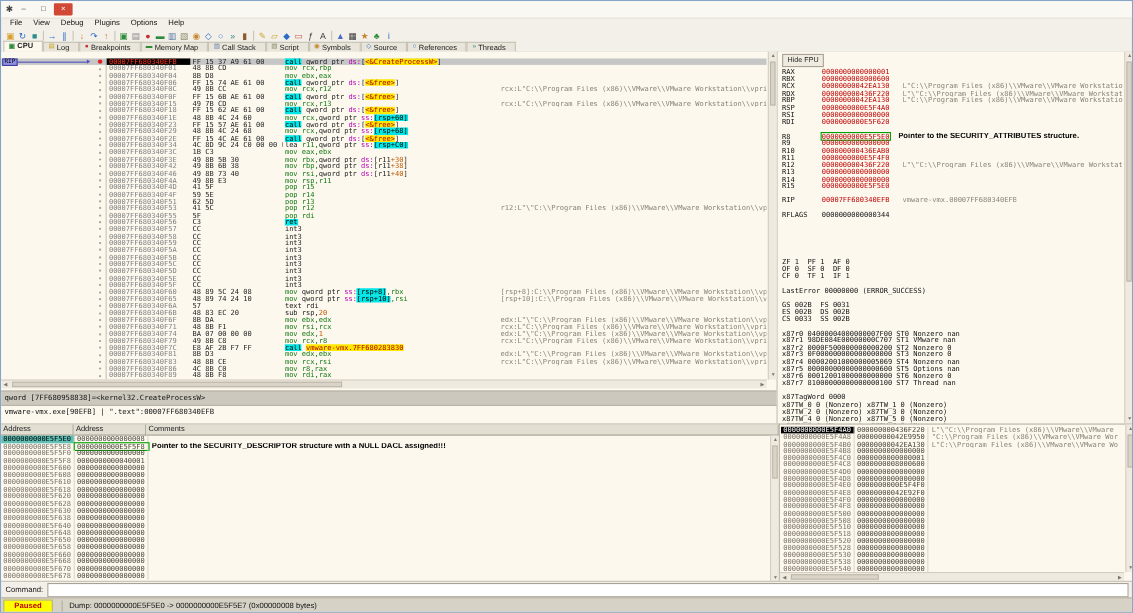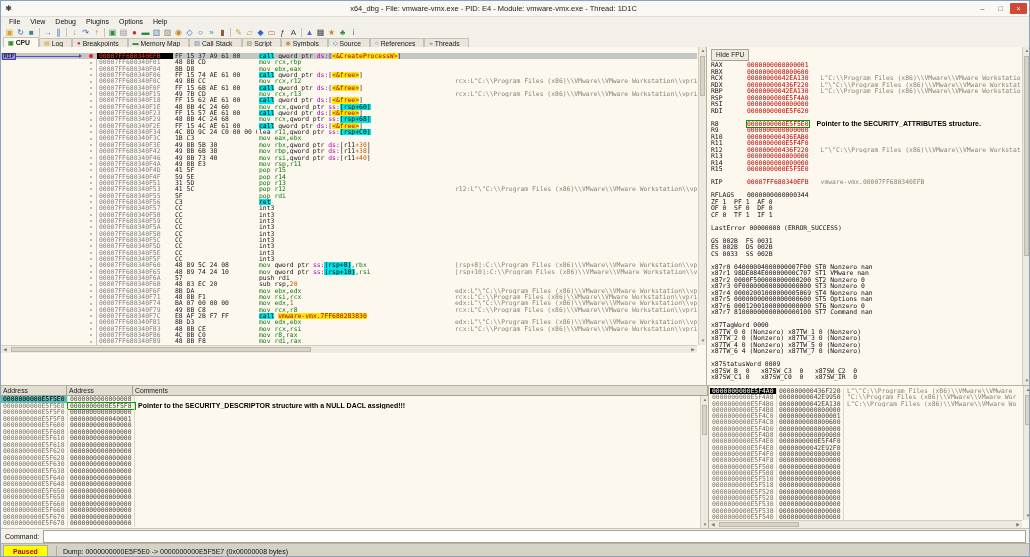--- a/index.html
+++ b/index.html
@@ -61,21 +61,21 @@
   .hidefpu{position:absolute;left:4px;top:2px;font-size:6.5px;padding:0 4px;background:#EFEBE1;
            border:1px solid #A8A294;height:10px;line-height:10px;color:#222;}
   .rlines{position:absolute;left:4px;top:15px;right:2px;}
   .rline{display:flex;height:6.5px;font-family:"DejaVu Sans Mono",monospace;font-size:6.4px;line-height:6.6px;white-space:pre;}
   .rname{width:36px;flex:none;color:#111;}
   .rval{color:#111;flex:none;}
   .rval.red{color:#C00000;}
   .rval.box{outline:1px solid #00A000;}
   .rcomm{margin-left:12px;color:#8A8476;overflow:hidden;white-space:pre;}
   .rcomm.bold{color:#000;font-family:"Liberation Sans",sans-serif;font-weight:bold;font-size:7px;margin-left:8px;}
-  .rtext{color:#111;}
+  .rtext{color:#111;margin-top:36px;}
   .regscroll{left:1021px;top:46px;height:338px;}
   
   .dump{position:absolute;left:0;top:384px;width:707px;height:143px;background:#FCF8EE;border-top:1px solid #B8B2A4;box-sizing:border-box;}
   .dumphead{display:flex;height:10px;font-size:6.8px;color:#222;}
   .dh{background:#E2DED2;border-right:1px solid #A8A294;border-bottom:1px solid #A8A294;padding-left:2px;line-height:10px;box-sizing:border-box;}
   .dumprows{position:absolute;left:0;top:10px;right:9px;}
   .dumprow,.srow{display:flex;height:6.55px;font-family:"DejaVu Sans Mono",monospace;font-size:6.4px;line-height:6.6px;white-space:pre;}
   .srow{height:6.3px;}
   .caddr{width:64px;flex:none;color:#777066;border-right:1px solid #DDD7C9;padding-left:2px;overflow:hidden;}
   .cval{width:64px;flex:none;color:#4a453c;border-right:1px solid #DDD7C9;padding-left:2px;overflow:hidden;}
@@ -95,21 +95,20 @@
              display:flex;align-items:center;font-size:7px;color:#111;}
   .paused{background:#FFFF00;color:#C00000;font-weight:bold;padding:0 9px;height:11px;line-height:11px;margin-left:2px;border:1px solid #B0AC9E;}
   .statustext{margin-left:8px;border-left:1px solid #B0AC9E;padding-left:6px;height:11px;line-height:11px;}
 </style>
 </head>
 <body>
 
 <div class="win">
   <div class="titlebar">
     <span class="appicon">✱</span>
-    <span class="title">x64_dbg - File: vmware-vmx.exe - PID: E4 - Module: vmware-vmx.exe - Thread: 1D1C</span>
     <span class="winbtns">
         <span class="wb">–</span>
         <span class="wb">□</span>
         <span class="wb close">×</span>
       </span>
   </div>
 
   <div class="menubar">
       <span class="menu-item">File</span>
       <span class="menu-item">View</span>
@@ -213,36 +212,36 @@
         <div class="drow"><span class="dgut"></span><span class="ddot"><span class="dot"></span></span><span class="daddr">00007FF680340F29</span><span class="dbytes">48 8B 4C 24 68</span><span class="dinstr"><span class="sM">mov rcx,</span><span class="sP">qword ptr </span><span class="sS">ss:</span><span class="sK">[rsp+68]</span></span><span class="dcomm"></span></div>
         <div class="drow"><span class="dgut"></span><span class="ddot"><span class="dot"></span></span><span class="daddr">00007FF680340F2E</span><span class="dbytes">FF 15 4C AE 61 00</span><span class="dinstr"><span class="sC">call</span><span class="sP"> qword ptr </span><span class="sS">ds:</span><span class="sP">[</span><span class="sY">&lt;&amp;free&gt;</span><span class="sP">]</span></span><span class="dcomm"></span></div>
         <div class="drow"><span class="dgut"></span><span class="ddot"><span class="dot"></span></span><span class="daddr">00007FF680340F34</span><span class="dbytes">4C 8D 9C 24 C0 00 00 00</span><span class="dinstr"><span class="sP">lea </span><span class="sM">r11,</span><span class="sP">qword ptr </span><span class="sS">ss:</span><span class="sK">[rsp+C0]</span></span><span class="dcomm"></span></div>
         <div class="drow"><span class="dgut"></span><span class="ddot"><span class="dot"></span></span><span class="daddr">00007FF680340F3C</span><span class="dbytes">1B C3</span><span class="dinstr"><span class="sM">mov eax,ebx</span></span><span class="dcomm"></span></div>
         <div class="drow"><span class="dgut"></span><span class="ddot"><span class="dot"></span></span><span class="daddr">00007FF680340F3E</span><span class="dbytes">49 8B 5B 30</span><span class="dinstr"><span class="sM">mov rbx,</span><span class="sP">qword ptr </span><span class="sS">ds:</span><span class="sP">[r11</span><span class="sN">+30</span><span class="sP">]</span></span><span class="dcomm"></span></div>
         <div class="drow"><span class="dgut"></span><span class="ddot"><span class="dot"></span></span><span class="daddr">00007FF680340F42</span><span class="dbytes">49 8B 6B 38</span><span class="dinstr"><span class="sM">mov rbp,</span><span class="sP">qword ptr </span><span class="sS">ds:</span><span class="sP">[r11</span><span class="sN">+38</span><span class="sP">]</span></span><span class="dcomm"></span></div>
         <div class="drow"><span class="dgut"></span><span class="ddot"><span class="dot"></span></span><span class="daddr">00007FF680340F46</span><span class="dbytes">49 8B 73 40</span><span class="dinstr"><span class="sM">mov rsi,</span><span class="sP">qword ptr </span><span class="sS">ds:</span><span class="sP">[r11</span><span class="sN">+40</span><span class="sP">]</span></span><span class="dcomm"></span></div>
         <div class="drow"><span class="dgut"></span><span class="ddot"><span class="dot"></span></span><span class="daddr">00007FF680340F4A</span><span class="dbytes">49 8B E3</span><span class="dinstr"><span class="sM">mov rsp,r11</span></span><span class="dcomm"></span></div>
         <div class="drow"><span class="dgut"></span><span class="ddot"><span class="dot"></span></span><span class="daddr">00007FF680340F4D</span><span class="dbytes">41 5F</span><span class="dinstr"><span class="sM">pop r15</span></span><span class="dcomm"></span></div>
         <div class="drow"><span class="dgut"></span><span class="ddot"><span class="dot"></span></span><span class="daddr">00007FF680340F4F</span><span class="dbytes">59 5E</span><span class="dinstr"><span class="sM">pop r14</span></span><span class="dcomm"></span></div>
-        <div class="drow"><span class="dgut"></span><span class="ddot"><span class="dot"></span></span><span class="daddr">00007FF680340F51</span><span class="dbytes">31 5D</span><span class="dinstr"><span class="sM">pop r13</span></span><span class="dcomm"></span></div>
+        <div class="drow"><span class="dgut"></span><span class="ddot"><span class="dot"></span></span><span class="daddr">00007FF680340F51</span><span class="dbytes">62 5D</span><span class="dinstr"><span class="sM">pop r13</span></span><span class="dcomm"></span></div>
         <div class="drow"><span class="dgut"></span><span class="ddot"><span class="dot"></span></span><span class="daddr">00007FF680340F53</span><span class="dbytes">41 5C</span><span class="dinstr"><span class="sM">pop r12</span></span><span class="dcomm">r12:L"\"C:\\Program Files (x86)\\VMware\\VMware Workstation\\vprint</span></div>
         <div class="drow"><span class="dgut"></span><span class="ddot"><span class="dot"></span></span><span class="daddr">00007FF680340F55</span><span class="dbytes">5F</span><span class="dinstr"><span class="sM">pop rdi</span></span><span class="dcomm"></span></div>
         <div class="drow"><span class="dgut"></span><span class="ddot"><span class="dot"></span></span><span class="daddr">00007FF680340F56</span><span class="dbytes">C3</span><span class="dinstr"><span class="sC">ret</span></span><span class="dcomm"></span></div>
         <div class="drow"><span class="dgut"></span><span class="ddot"><span class="dot"></span></span><span class="daddr">00007FF680340F57</span><span class="dbytes">CC</span><span class="dinstr"><span class="sP">int3</span></span><span class="dcomm"></span></div>
         <div class="drow"><span class="dgut"></span><span class="ddot"><span class="dot"></span></span><span class="daddr">00007FF680340F58</span><span class="dbytes">CC</span><span class="dinstr"><span class="sP">int3</span></span><span class="dcomm"></span></div>
         <div class="drow"><span class="dgut"></span><span class="ddot"><span class="dot"></span></span><span class="daddr">00007FF680340F59</span><span class="dbytes">CC</span><span class="dinstr"><span class="sP">int3</span></span><span class="dcomm"></span></div>
         <div class="drow"><span class="dgut"></span><span class="ddot"><span class="dot"></span></span><span class="daddr">00007FF680340F5A</span><span class="dbytes">CC</span><span class="dinstr"><span class="sP">int3</span></span><span class="dcomm"></span></div>
         <div class="drow"><span class="dgut"></span><span class="ddot"><span class="dot"></span></span><span class="daddr">00007FF680340F5B</span><span class="dbytes">CC</span><span class="dinstr"><span class="sP">int3</span></span><span class="dcomm"></span></div>
         <div class="drow"><span class="dgut"></span><span class="ddot"><span class="dot"></span></span><span class="daddr">00007FF680340F5C</span><span class="dbytes">CC</span><span class="dinstr"><span class="sP">int3</span></span><span class="dcomm"></span></div>
         <div class="drow"><span class="dgut"></span><span class="ddot"><span class="dot"></span></span><span class="daddr">00007FF680340F5D</span><span class="dbytes">CC</span><span class="dinstr"><span class="sP">int3</span></span><span class="dcomm"></span></div>
         <div class="drow"><span class="dgut"></span><span class="ddot"><span class="dot"></span></span><span class="daddr">00007FF680340F5E</span><span class="dbytes">CC</span><span class="dinstr"><span class="sP">int3</span></span><span class="dcomm"></span></div>
         <div class="drow"><span class="dgut"></span><span class="ddot"><span class="dot"></span></span><span class="daddr">00007FF680340F5F</span><span class="dbytes">CC</span><span class="dinstr"><span class="sP">int3</span></span><span class="dcomm"></span></div>
         <div class="drow"><span class="dgut"></span><span class="ddot"><span class="dot"></span></span><span class="daddr">00007FF680340F60</span><span class="dbytes">48 89 5C 24 08</span><span class="dinstr"><span class="sM">mov </span><span class="sP">qword ptr </span><span class="sS">ss:</span><span class="sK">[rsp+8]</span><span class="sM">,rbx</span></span><span class="dcomm">[rsp+8]:C:\\Program Files (x86)\\VMware\\VMware Workstation\\vprint</span></div>
         <div class="drow"><span class="dgut"></span><span class="ddot"><span class="dot"></span></span><span class="daddr">00007FF680340F65</span><span class="dbytes">48 89 74 24 10</span><span class="dinstr"><span class="sM">mov </span><span class="sP">qword ptr </span><span class="sS">ss:</span><span class="sK">[rsp+10]</span><span class="sM">,rsi</span></span><span class="dcomm">[rsp+10]:C:\\Program Files (x86)\\VMware\\VMware Workstation\\vprin</span></div>
-        <div class="drow"><span class="dgut"></span><span class="ddot"><span class="dot"></span></span><span class="daddr">00007FF680340F6A</span><span class="dbytes">57</span><span class="dinstr"><span class="sP">push rdi</span></span><span class="dcomm"></span></div>
+        <div class="drow"><span class="dgut"></span><span class="ddot"><span class="dot"></span></span><span class="daddr">00007FF680340F6A</span><span class="dbytes">57</span><span class="dinstr"><span class="sP">text rdi</span></span><span class="dcomm"></span></div>
         <div class="drow"><span class="dgut"></span><span class="ddot"><span class="dot"></span></span><span class="daddr">00007FF680340F6B</span><span class="dbytes">48 83 EC 20</span><span class="dinstr"><span class="sP">sub rsp,</span><span class="sN">20</span></span><span class="dcomm"></span></div>
         <div class="drow"><span class="dgut"></span><span class="ddot"><span class="dot"></span></span><span class="daddr">00007FF680340F6F</span><span class="dbytes">8B DA</span><span class="dinstr"><span class="sM">mov ebx,edx</span></span><span class="dcomm">edx:L"\"C:\\Program Files (x86)\\VMware\\VMware Workstation\\vprint</span></div>
         <div class="drow"><span class="dgut"></span><span class="ddot"><span class="dot"></span></span><span class="daddr">00007FF680340F71</span><span class="dbytes">48 8B F1</span><span class="dinstr"><span class="sM">mov rsi,rcx</span></span><span class="dcomm">rcx:L"C:\\Program Files (x86)\\VMware\\VMware Workstation\\vprintpr</span></div>
         <div class="drow"><span class="dgut"></span><span class="ddot"><span class="dot"></span></span><span class="daddr">00007FF680340F74</span><span class="dbytes">BA 07 00 00 00</span><span class="dinstr"><span class="sM">mov edx,</span><span class="sN">1</span></span><span class="dcomm">edx:L"\"C:\\Program Files (x86)\\VMware\\VMware Workstation\\vprint</span></div>
         <div class="drow"><span class="dgut"></span><span class="ddot"><span class="dot"></span></span><span class="daddr">00007FF680340F79</span><span class="dbytes">49 8B C8</span><span class="dinstr"><span class="sM">mov rcx,r8</span></span><span class="dcomm">rcx:L"C:\\Program Files (x86)\\VMware\\VMware Workstation\\vprintpr</span></div>
         <div class="drow"><span class="dgut"></span><span class="ddot"><span class="dot"></span></span><span class="daddr">00007FF680340F7C</span><span class="dbytes">E8 AF 2B F7 FF</span><span class="dinstr"><span class="sC">call</span><span class="sP"> </span><span class="sY">vmware-vmx.7FF680283830</span></span><span class="dcomm"></span></div>
         <div class="drow"><span class="dgut"></span><span class="ddot"><span class="dot"></span></span><span class="daddr">00007FF680340F81</span><span class="dbytes">8B D3</span><span class="dinstr"><span class="sM">mov edx,ebx</span></span><span class="dcomm">edx:L"\"C:\\Program Files (x86)\\VMware\\VMware Workstation\\vprint</span></div>
         <div class="drow"><span class="dgut"></span><span class="ddot"><span class="dot"></span></span><span class="daddr">00007FF680340F83</span><span class="dbytes">48 8B CE</span><span class="dinstr"><span class="sM">mov rcx,rsi</span></span><span class="dcomm">rcx:L"C:\\Program Files (x86)\\VMware\\VMware Workstation\\vprintpr</span></div>
         <div class="drow"><span class="dgut"></span><span class="ddot"><span class="dot"></span></span><span class="daddr">00007FF680340F86</span><span class="dbytes">4C 8B C0</span><span class="dinstr"><span class="sM">mov r8,rax</span></span><span class="dcomm"></span></div>
         <div class="drow"><span class="dgut"></span><span class="ddot"><span class="dot"></span></span><span class="daddr">00007FF680340F89</span><span class="dbytes">48 8B F8</span><span class="dinstr"><span class="sM">mov rdi,rax</span></span><span class="dcomm"></span></div>
@@ -250,20 +249,22 @@
     <div class="sb sbv" style="right:0;top:0;height:298px;">
         <span class="sbarr" style="top: 0px;">▲</span>
         <span class="sbthumb" style="left: 1px; right: 1px; top: 9px; height: 40px;"></span>
         <span class="sbarr" style="bottom: 0px; top: auto;">▼</span>
       </div>
     <div class="sb sbh" style="left:0;right:9px;top:298px;">
         <span class="sbarr" style="left: 0px;">◀</span>
         <span class="sbthumb" style="top: 1px; bottom: 1px; left: 10px; width: 300px;"></span>
         <span class="sbarr" style="right: 0px;">▶</span>
       </div>
+    <div class="infoline1">qword [7FF680958838]=&lt;kernel32.CreateProcessW&gt;</div>
+    <div class="infoline2">vmware-vmx.exe[90EFB] | ".text":00007FF680340EFB</div>
   </div>
 
   <div class="regs">
     <span class="hidefpu">Hide FPU</span>
     <div class="rlines">
         <div class="rline"><span class="rname">RAX</span><span class="rval red">0000000000000001</span></div>
         <div class="rline"><span class="rname">RBX</span><span class="rval red">0000000008000600</span></div>
         <div class="rline"><span class="rname">RCX</span><span class="rval red">00000000042EA130</span><span class="rcomm">L"C:\\Program Files (x86)\\VMware\\VMware Workstatio</span></div>
         <div class="rline"><span class="rname">RDX</span><span class="rval red">000000000436F220</span><span class="rcomm">L"\"C:\\Program Files (x86)\\VMware\\VMware Workstat</span></div>
         <div class="rline"><span class="rname">RBP</span><span class="rval red">00000000042EA130</span><span class="rcomm">L"C:\\Program Files (x86)\\VMware\\VMware Workstatio</span></div>
@@ -293,21 +294,21 @@
         <div class="rline"><span class="rtext">ES 002B  DS 002B</span></div>
         <div class="rline"><span class="rtext">CS 0033  SS 002B</span></div>
         <div class="rline"></div>
         <div class="rline"><span class="rtext">x87r0 04000004000000007F00 ST0 Nonzero nan</span></div>
         <div class="rline"><span class="rtext">x87r1 98DE084E00000000C707 ST1 VMware nan</span></div>
         <div class="rline"><span class="rtext">x87r2 0000F500000000000200 ST2 Nonzero 0</span></div>
         <div class="rline"><span class="rtext">x87r3 0F000000000000000000 ST3 Nonzero 0</span></div>
         <div class="rline"><span class="rtext">x87r4 00002001000000005069 ST4 Nonzero nan</span></div>
         <div class="rline"><span class="rtext">x87r5 00000000000000000600 ST5 Options nan</span></div>
         <div class="rline"><span class="rtext">x87r6 00012001000000000000 ST6 Nonzero 0</span></div>
-        <div class="rline"><span class="rtext">x87r7 81000000000000000100 ST7 Command nan</span></div>
+        <div class="rline"><span class="rtext">x87r7 81000000000000000100 ST7 Thread nan</span></div>
         <div class="rline"></div>
         <div class="rline"><span class="rtext">x87TagWord 0000</span></div>
         <div class="rline"><span class="rtext">x87TW_0 0 (Nonzero) x87TW_1 0 (Nonzero)</span></div>
         <div class="rline"><span class="rtext">x87TW_2 0 (Nonzero) x87TW_3 0 (Nonzero)</span></div>
         <div class="rline"><span class="rtext">x87TW_4 0 (Nonzero) x87TW_5 0 (Nonzero)</span></div>
         <div class="rline"><span class="rtext">x87TW_6 4 (Nonzero) x87TW_7 0 (Nonzero)</span></div>
         <div class="rline"></div>
         <div class="rline"><span class="rtext">x87StatusWord 0009</span></div>
         <div class="rline"><span class="rtext">x87SW_B  0   x87SW_C3  0   x87SW_C2  0</span></div>
         <div class="rline"><span class="rtext">x87SW_C1 0   x87SW_C0  0   x87SW_IR  0</span></div>

